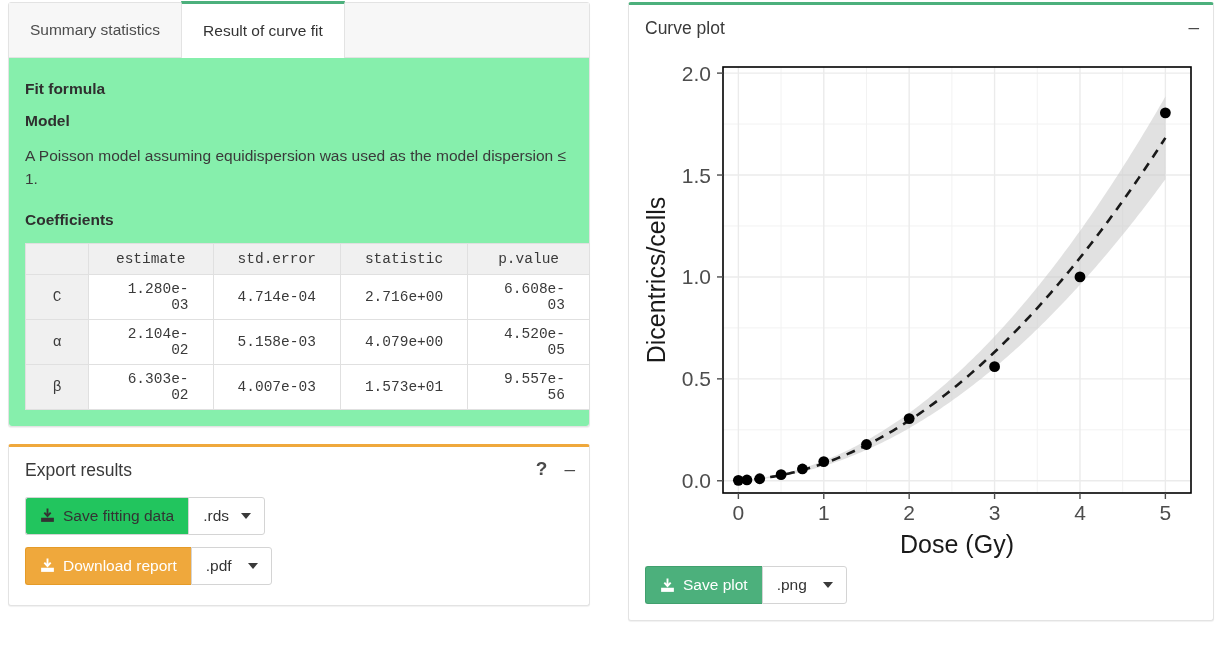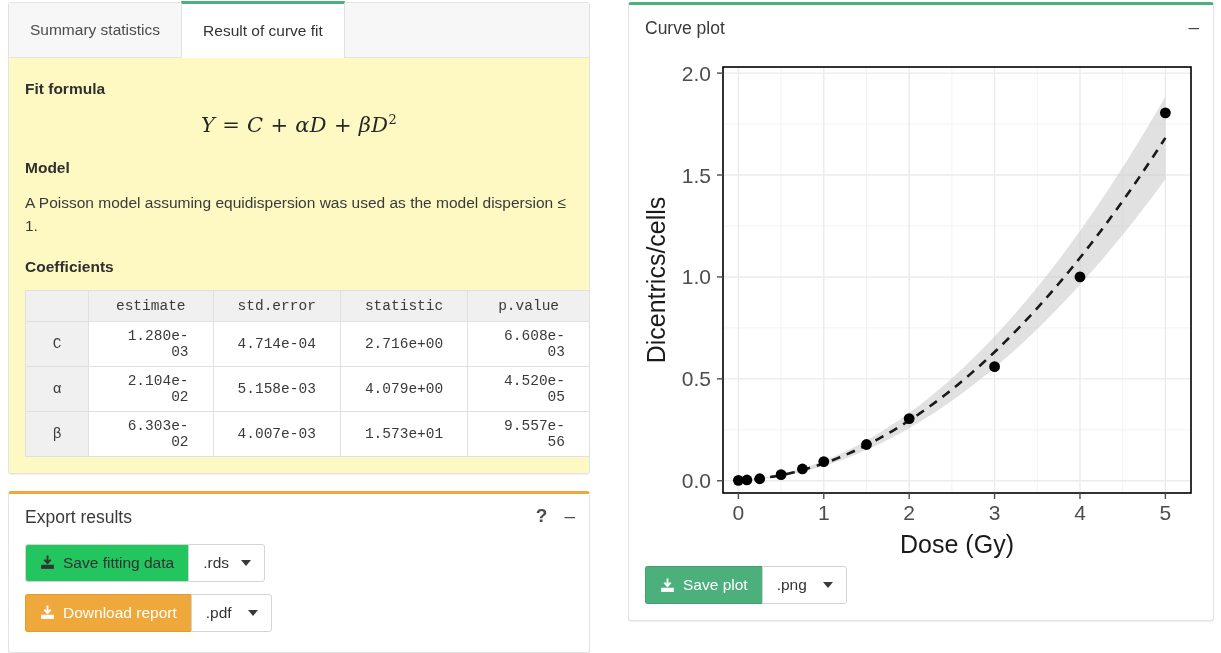--- a/index.html
+++ b/index.html
@@ -47,21 +47,21 @@
     color: #333333;
     margin-top: -2px;
     border-left: 1px solid #e3e3e3;
     border-right: 1px solid #e3e3e3;
     border-top: 3px solid #4cb07c;
     margin-bottom: -1px;
     z-index: 2;
   }
   .tab.active:first-child { border-left: none; }
 
-  .tabbody { padding: 18px 16px 16px 16px; background:#fef9c3; border-radius:0 0 3px 3px;}
+  .tabbody { padding: 18px 16px 16px 16px; background:#86efac; border-radius:0 0 3px 3px;}
 
   h4.section {
     font-size: 15.5px;
     font-weight: bold;
     color: #2f2f2f;
     margin: 4px 0 14px 0;
   }
   h4.section.tight { margin-top: 20px; }
   .formula {
     text-align: center;
@@ -193,29 +193,20 @@
         </div>
         <div class="tab active">
           <span>Result of curve fit</span>
         </div>
       </div>
 
       <div class="tabbody">
 
         <h4 class="section">Fit formula</h4>
 
-        <div class="formula">
-          <span>Y</span>
-          <span class="op">=</span>
-          <span>C</span>
-          <span class="op">+</span>
-          <span>α</span><span>D</span>
-          <span class="op">+</span>
-          <span>β</span><span>D</span><sup>2</sup>
-        </div>
 
         <h4 class="section">Model</h4>
         <p class="modeltext">A Poisson model assuming equidispersion was used as the model dispersion ≤ 1.</p>
 
         <h4 class="section tight">Coefficients</h4>
 
         <table class="coef">
           <thead>
             <tr>
               <th class="corner"></th>

